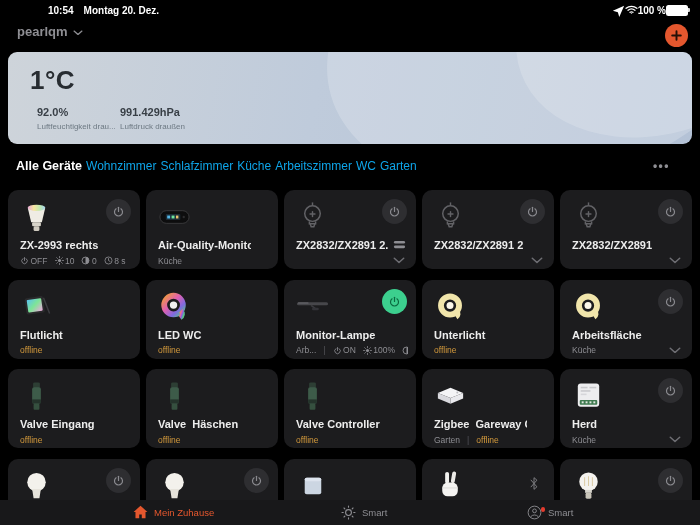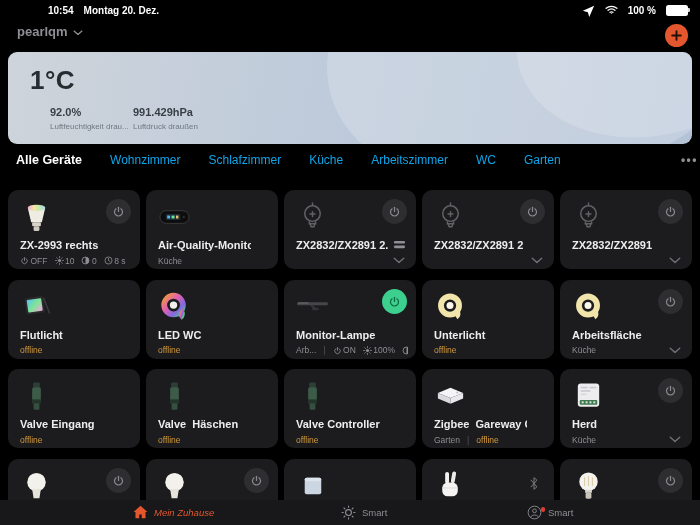--- a/index.html
+++ b/index.html
@@ -5,41 +5,41 @@
   html,body{margin:0;padding:0;}
   body{
     width:700px;height:525px;background:#000;overflow:hidden;position:relative;
     font-family:"Liberation Sans",sans-serif;color:#fff;
     -webkit-font-smoothing:antialiased;
   }
   svg{display:block}
   
   .statusbar{position:absolute;top:0;left:0;right:0;height:20px;display:flex;align-items:center;padding:0 12px;font-size:10px;font-weight:700;color:#fff;box-sizing:border-box;margin-left:36px;}
   .sb-time{margin-right:10px;}
-  .sb-right{margin-left:auto;display:flex;align-items:center;gap:10px;font-weight:600;}
+  .sb-right{margin-left:auto;display:flex;align-items:center;gap:0;font-weight:600;}
   .sb-right .ic{width:13px;height:11px;color:#fff;}
   .bat{width:20px;height:9px;border:1px solid rgba(255,255,255,.95);border-radius:2.5px;background:#fff;position:relative;}
   .bat::after{content:"";position:absolute;right:-3px;top:2px;width:2px;height:4px;background:rgba(255,255,255,.85);border-radius:0 1px 1px 0;}
   
   .home-select{position:absolute;top:24px;left:17px;display:flex;align-items:center;gap:5px;color:#8e8e93;font-size:13px;font-weight:600;cursor:pointer;}
   .home-select .chev{width:10px;height:6px;color:#8e8e93;margin-top:2px;}
   .add-btn{position:absolute;top:24px;right:12px;width:23px;height:23px;border-radius:50%;background:#e4572e;border:none;display:flex;align-items:center;justify-content:center;color:#241007;padding:0;cursor:pointer;}
   .add-btn svg{width:11px;height:11px;}
   
   .weather{position:absolute;left:8px;top:52px;width:684px;height:92px;border-radius:9px;overflow:hidden;
     background:linear-gradient(100deg,#ced4da 0%,#bfcbdb 45%,#b4c2d6 100%);color:#272c31;}
   .weather .swirl1{position:absolute;right:-90px;top:-170px;width:460px;height:300px;border-radius:50%;background:rgba(255,255,255,.20);transform:rotate(-16deg);}
   .weather .swirl2{position:absolute;right:-120px;top:-140px;width:300px;height:220px;border-radius:50%;background:rgba(255,255,255,.18);transform:rotate(-20deg);}
   .temp{position:absolute;left:22px;top:13px;font-size:26px;font-weight:700;letter-spacing:.5px;}
-  .wstats{position:absolute;left:42px;bottom:13px;display:flex;}
+  .wstats{position:absolute;left:29px;bottom:13px;display:flex;}
   .wstat{width:83px;}
   .wstat .v{font-size:11px;font-weight:700;color:#383f46;}
   .wstat .l{font-size:8px;color:#6d7983;margin-top:4px;white-space:nowrap;}
   
-  .tabs{position:absolute;top:153px;left:16px;right:2px;height:26px;display:flex;align-items:flex-start;gap:28px;}
+  .tabs{position:absolute;top:153px;left:16px;right:30px;height:26px;display:flex;align-items:center;gap:4px;}
   .tab{font-size:12px;color:#0ea5e9;cursor:pointer;white-space:nowrap;}
   .tab.active{color:#fff;font-weight:700;font-size:12.5px;}
   .tabs-more{margin-left:auto;color:#8e8e93;font-size:12px;font-weight:700;letter-spacing:1.5px;cursor:pointer;}
   
   .grid{position:absolute;left:8px;top:190px;width:684px;display:grid;grid-template-columns:repeat(5,132px);grid-auto-rows:79px;gap:10.5px 6px;}
   .card{position:relative;background:#1c1c1e;border-radius:10px;padding-left:8px;}
   .dev-icon{position:absolute;left:11px;top:10px;width:35px;height:35px;}
   .power-btn{position:absolute;right:9px;top:9px;width:25px;height:25px;border-radius:50%;background:#2e2e31;color:#8a8a8f;border:none;display:flex;align-items:center;justify-content:center;padding:0;cursor:pointer;}
   .power-btn.on{background:#3ccf8e;color:#0b6a41;}
   .power-btn svg{width:13px;height:13px;}
@@ -49,21 +49,21 @@
   .card-status .tok svg{width:9px;height:9px;}
   .card-status .offline{color:#d49a3c;}
   .card-status .sep{color:#55555a;}
   .group-icon{position:absolute;right:10px;top:50px;width:13px;height:10px;color:#8e8e93;}
   .chevron{position:absolute;right:11px;bottom:5px;width:12px;height:7px;color:#6e6e73;cursor:pointer;}
   .bt-icon{position:absolute;right:15px;top:17px;width:10px;height:15px;color:#7c7c80;}
   
   .bottomnav{position:absolute;left:0;right:0;bottom:0;height:25px;background:#18181a;z-index:6;}
   .nav-item{position:absolute;top:0;height:25px;display:flex;align-items:center;gap:6px;font-size:9.5px;color:#8e8e93;cursor:pointer;}
   .nav-item .nic{width:15px;height:15px;position:relative;}
-  .nav-item.active{color:#e4572e;font-style:italic;}
+  .nav-item.active{color:#e4572e;}
   .nav-home{left:133px;}
   .nav-smart{left:341px;}
   .nav-profile{left:527px;}
   .badge-dot{position:absolute;top:2px;right:-3px;width:4.5px;height:4.5px;border-radius:50%;background:#e33b2e;}
 </style>
 </head>
 <body>
 
 <div class="statusbar">
   <span class="sb-time">10:54</span>

